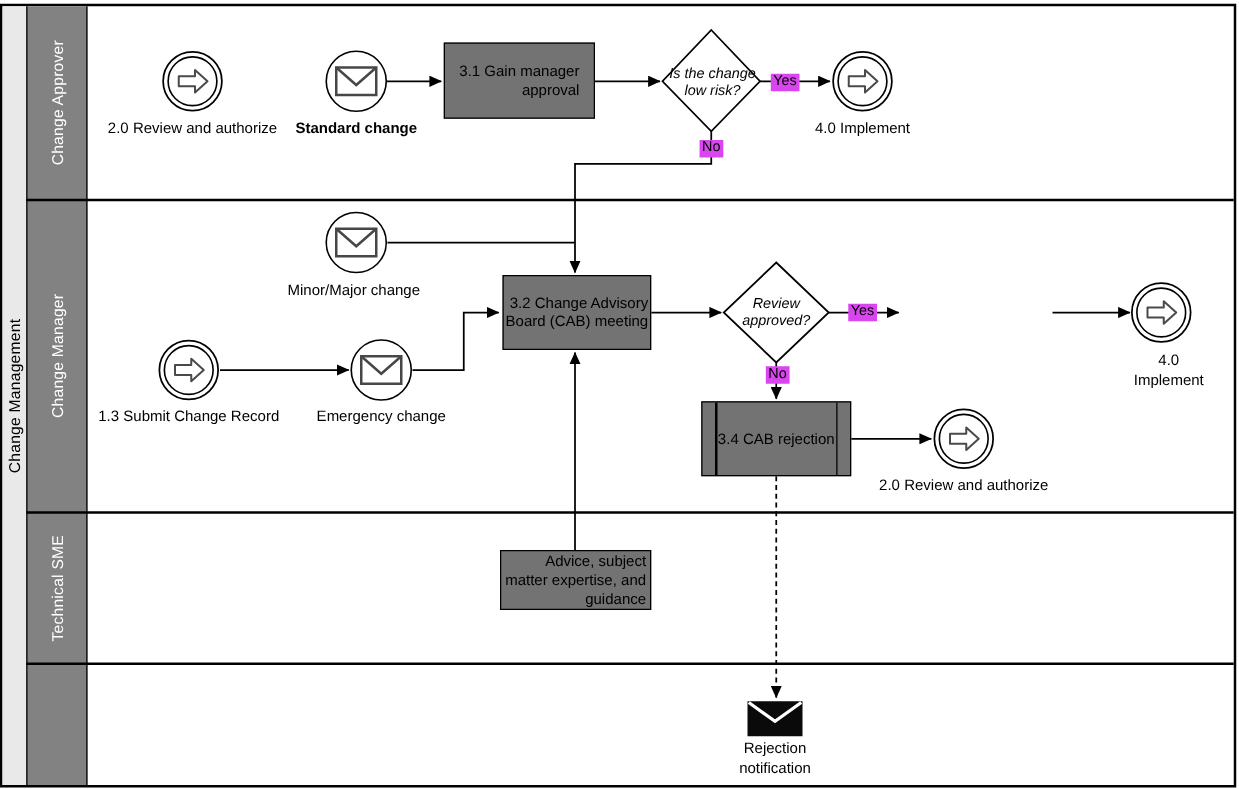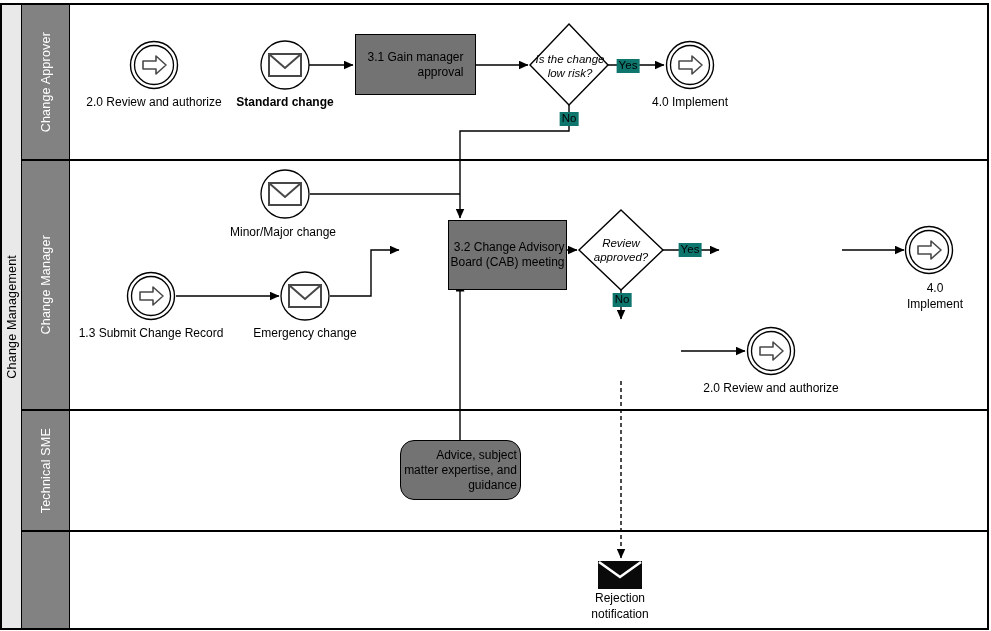--- a/index.html
+++ b/index.html
@@ -18,21 +18,21 @@
   .wires{position:absolute;left:0;top:0;}
   .task{position:absolute;border:1.5px solid #000;background:#737373;box-sizing:border-box;
         display:flex;align-items:center;justify-content:center;text-align:right;
         font-size:12px;line-height:1.25;white-space:pre-line;}
   .vbar{position:absolute;top:0;bottom:0;width:1.5px;background:#000;}
   .lbl{position:absolute;transform:translateX(-50%);text-align:center;font-size:12px;
         line-height:1.3;white-space:pre-line;}
   .gwt{position:absolute;transform:translateX(-50%);text-align:center;font-size:11.5px;
         line-height:1.22;white-space:pre-line;font-style:italic;}
   .elbl{position:absolute;transform:translateX(-50%);font-size:11.5px;line-height:1.2;
-        background:#0f766e;padding:0 2px;}
+        background:#d946ef;padding:0 2px;}
 </style>
 </head>
 <body>
 
 <div class="stage">
   <div class="pool"></div>
 
   <div class="band">
     <span class="vtext">Change Management</span>
   </div>
@@ -132,25 +132,30 @@
         <rect x="598" y="561" width="44" height="28" fill="#0a0a0a"></rect>
         <path d="M599,562 L620,577 L641,562" fill="none" stroke="#fff" stroke-width="2.6"></path>
       </g>
     </g>
   </svg>
 
   <div class="task" style="left:355px;top:34px;width:121px;height:61px;">
     <span>3.1 Gain manager
 approval</span>
   </div>
-  <div class="task" style="left:402px;top:220px;width:119px;height:70px;margin-left:46px;">
+  <div class="task" style="left:402px;top:220px;width:119px;height:60px;">
     <span>3.2 Change Advisory
 Board (CAB) meeting</span>
   </div>
-  <div class="task" style="left:400px;top:440px;width:121px;height:60px;border-radius:14px;">
+  <div class="task" style="left:561px;top:321px;width:120px;height:60px;">
+    <span class="vbar" style="left:10px;"></span>
+    <span class="vbar" style="right:10px;"></span>
+    <span>3.4 CAB rejection</span>
+  </div>
+  <div class="task" style="left:400px;top:440px;width:121px;height:48px;">
     <span>Advice, subject
 matter expertise, and
 guidance</span>
   </div>
 
   <div class="gwt" style="left:570px;top:52px;">Is the change
 low risk?</div>
   <div class="gwt" style="left:621px;top:236px;">Review
 approved?</div>
 

